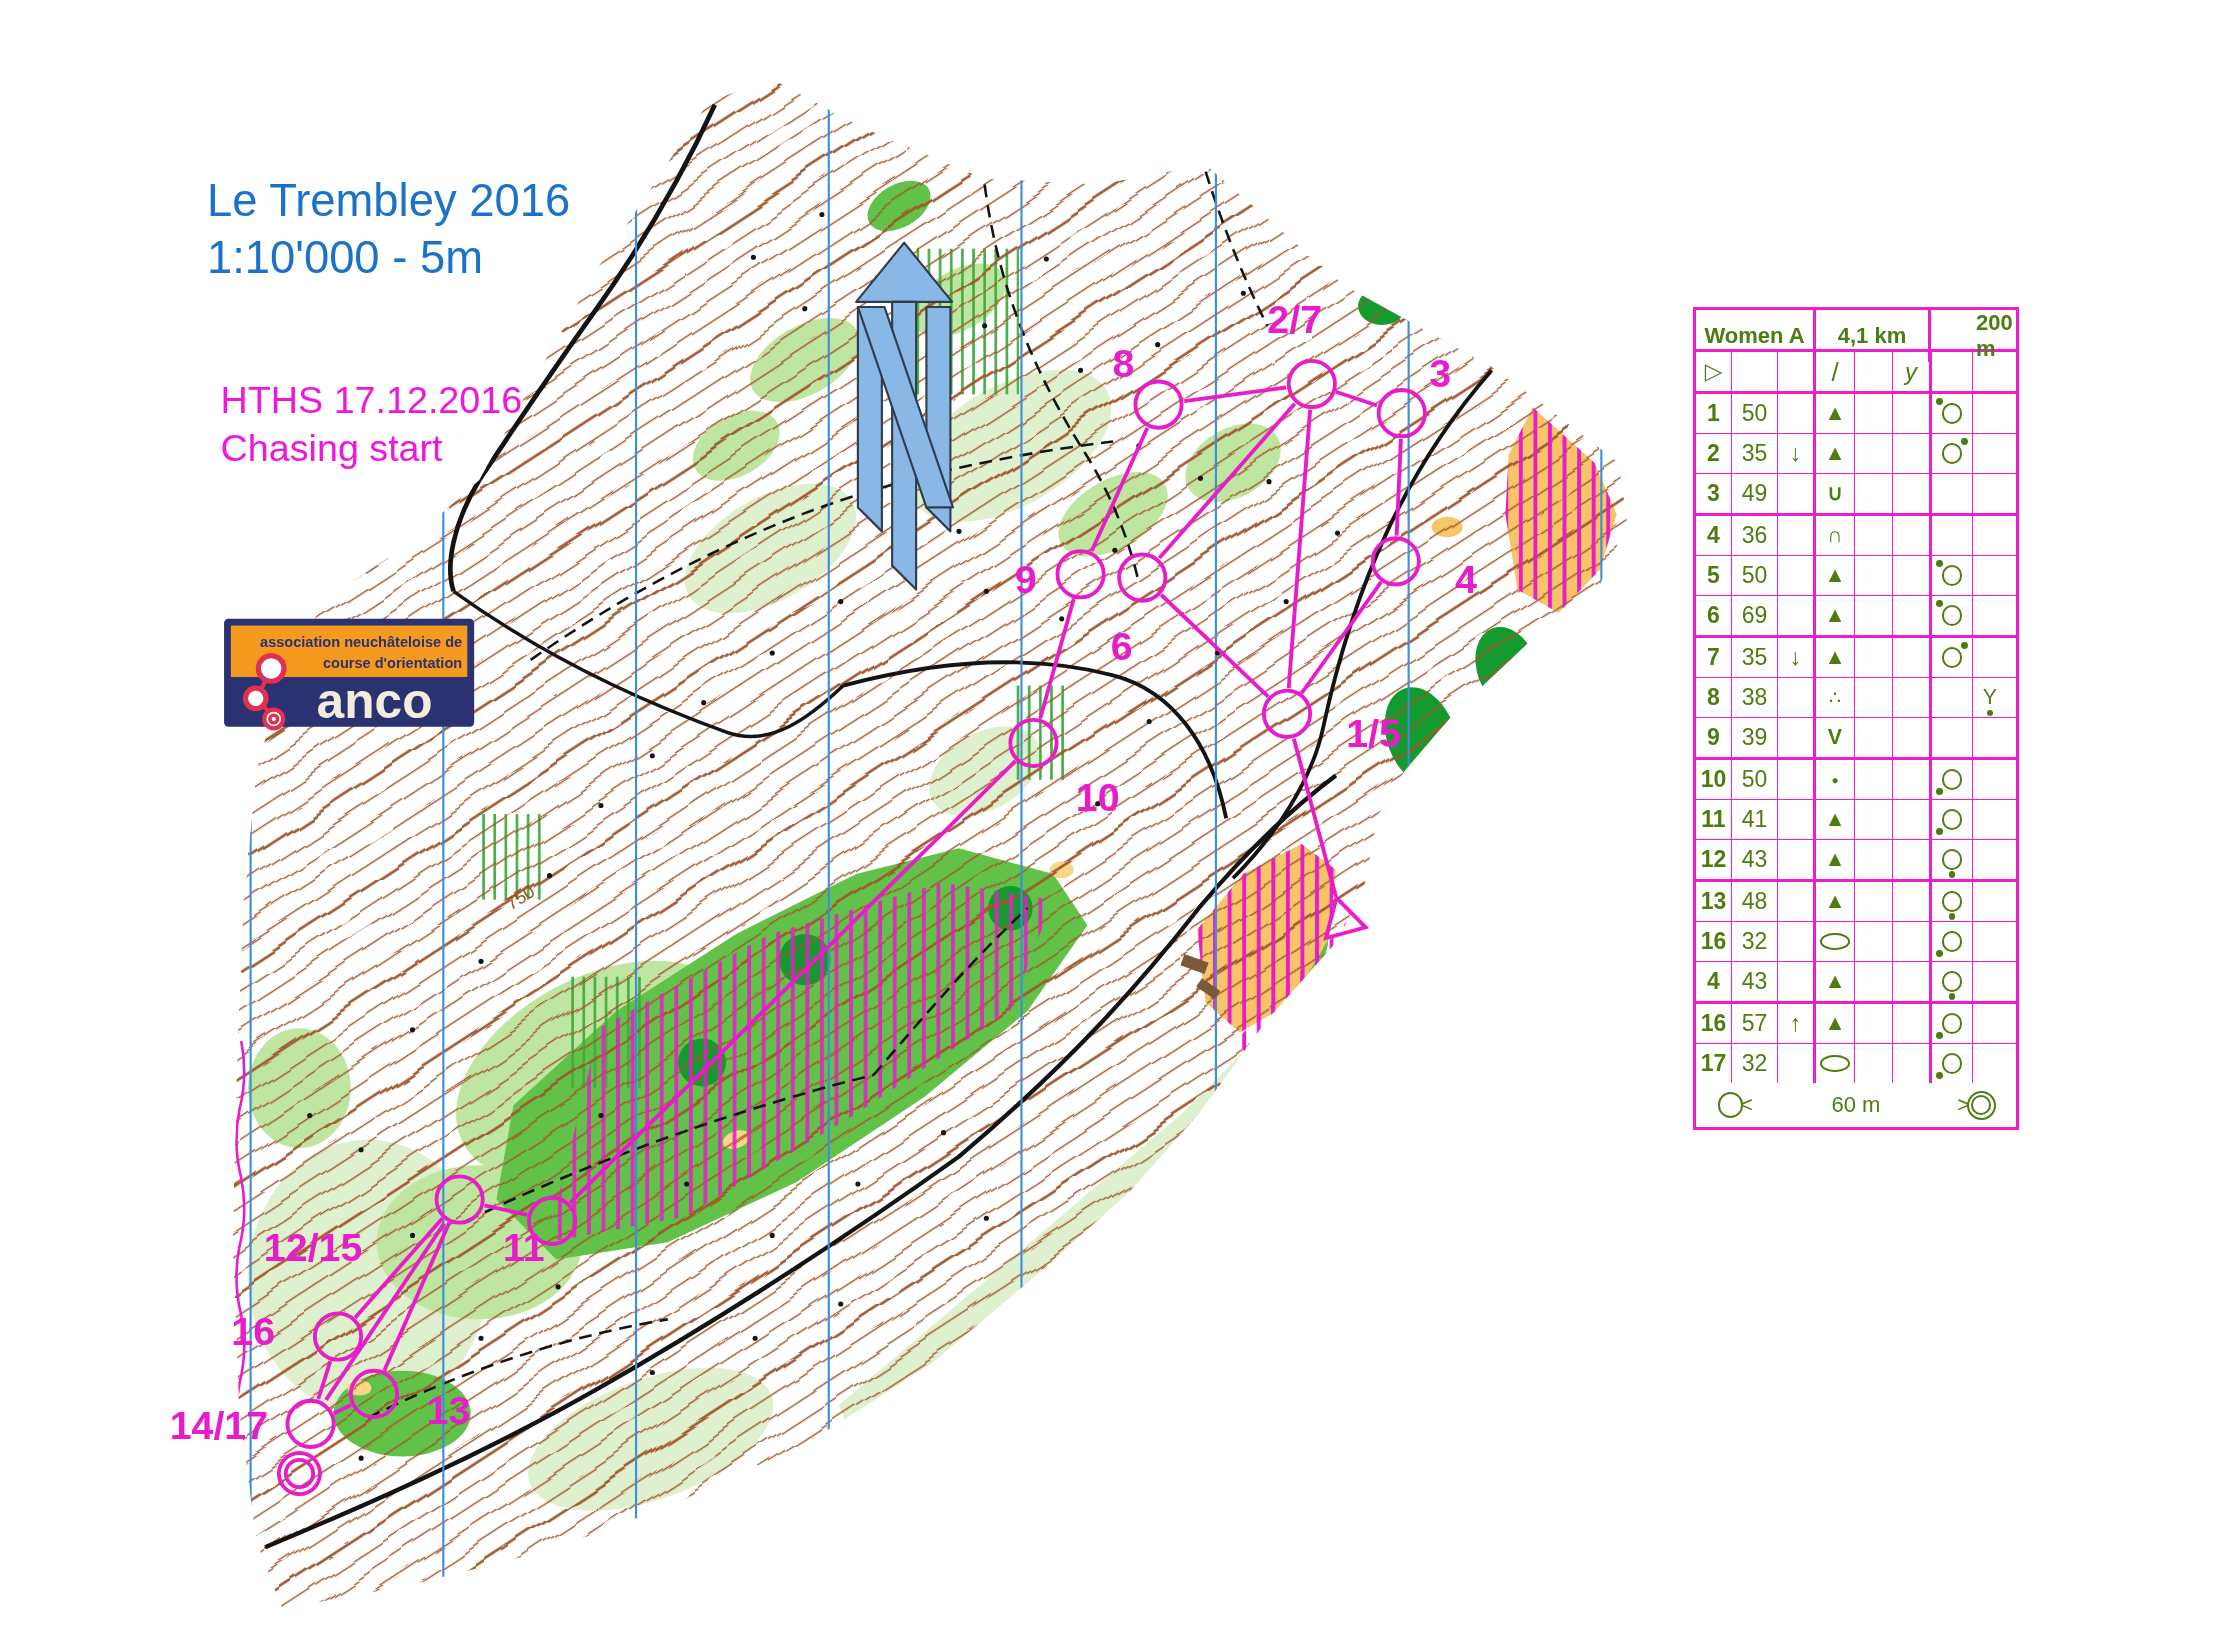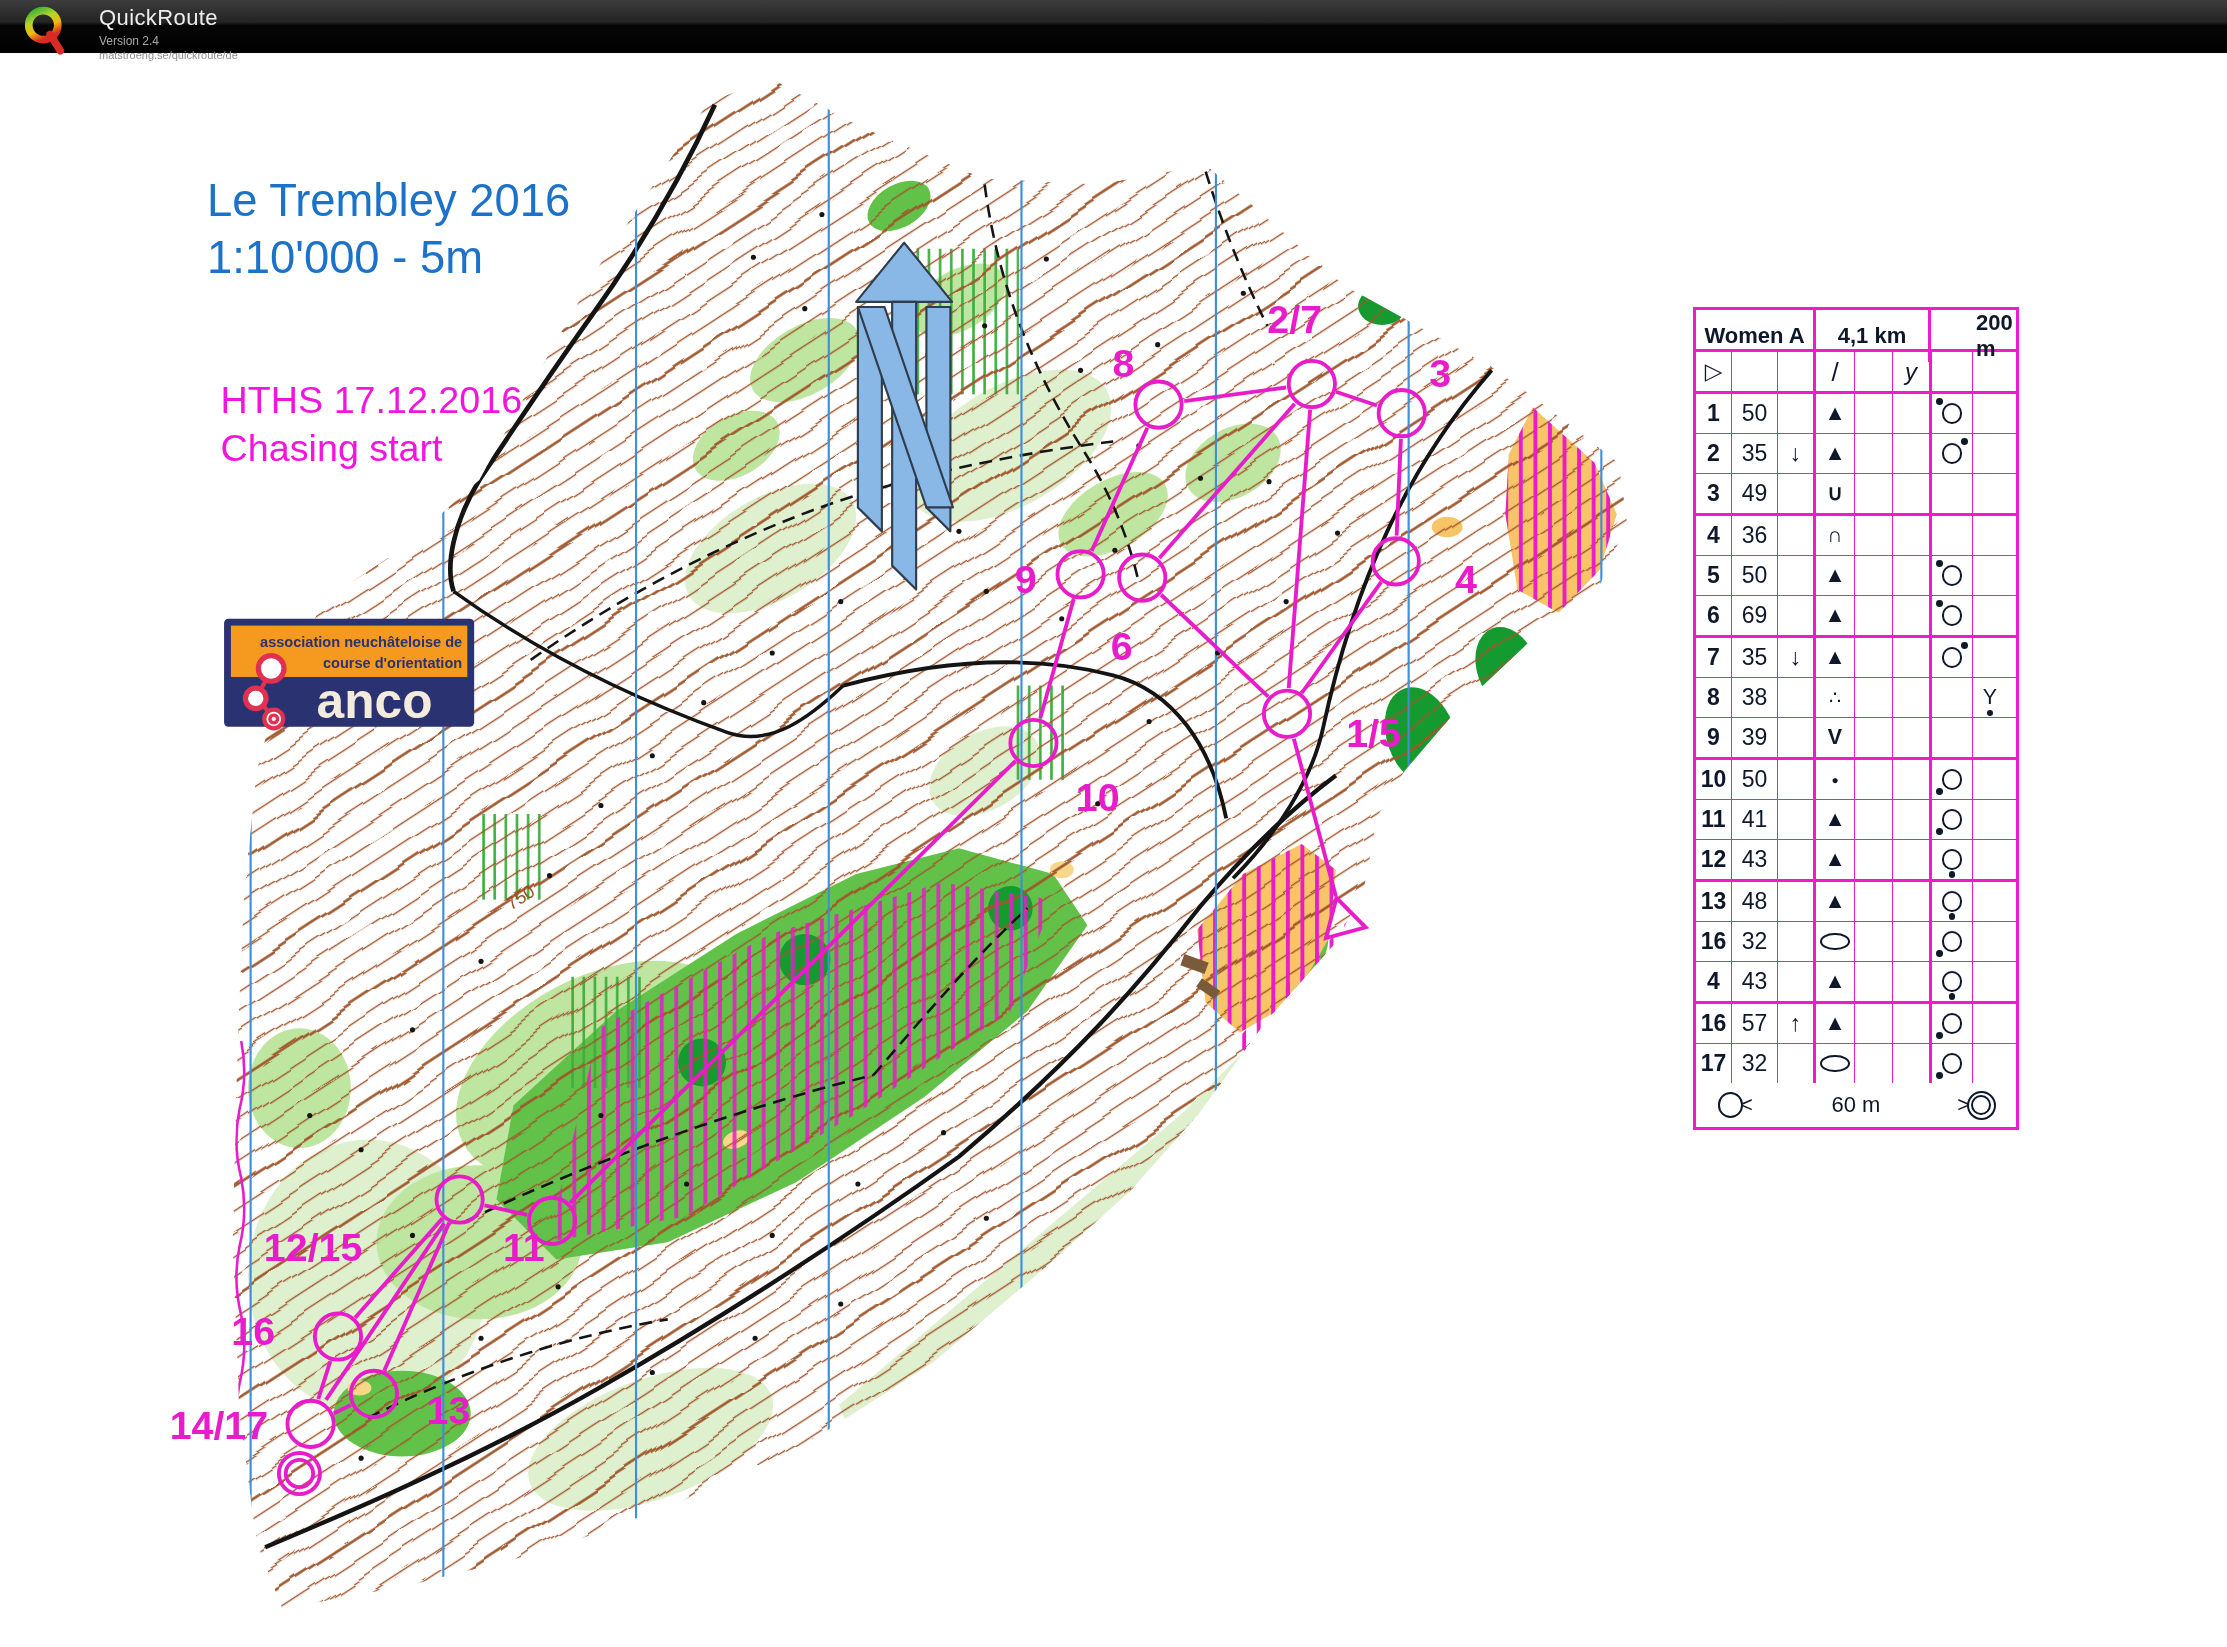--- a/index.html
+++ b/index.html
@@ -7,21 +7,21 @@
          font-family:"Liberation Sans",sans-serif;}
   
   #topbar{position:absolute;left:0;top:0;width:2227px;height:53px;
           background:linear-gradient(180deg,#3d3d3d 0%,#232323 42%,#060606 48%,#000 100%);}
   #topbar .tb-text{position:absolute;left:99px;top:5.1px;}
   .tb-app{color:#ededed;font-size:22px;letter-spacing:0.4px;}
   .tb-ver{color:#a8a8a8;font-size:12px;margin-top:2.6px;}
   .tb-url{color:#8f8f8f;font-size:11px;margin-top:0.9px;}
   
   #cdcard{position:absolute;left:1693px;top:307px;width:326px;background:#fff;
-          border:3.4px solid #ee1bd0;color:#0f172a;box-sizing:border-box;}
+          border:3.4px solid #ee1bd0;color:#4d7c0f;box-sizing:border-box;}
   .cd-row{display:grid;grid-template-columns:36px 46px 38px 39px 38px 39px 41px 34px;
           height:39px;border-bottom:1.7px solid #ee1bd0;}
   .cd-row.thick{border-bottom-width:3.4px;}
   .cd-row:last-child{border-bottom:none;text-align:center;}
   .cd-cell{display:flex;align-items:center;justify-content:center;border-right:1.7px solid #ee1bd0;overflow:visible;}
   .cd-cell:last-child{border-right:none;}
   .cd-cell.tr{border-right-width:3.4px;}
   #cd-head{display:grid;grid-template-columns:120px 115px 84px;height:39px;border-bottom:3.4px solid #ee1bd0;}
   .cd-h{display:flex;align-items:center;justify-content:center;font-size:22px;font-weight:bold;border-right:3.4px solid #ee1bd0;}
   .cd-h:last-child{border-right:none;margin-left:45px;}
@@ -54,39 +54,20 @@
   .maptitle{fill:#1b72c8;font-size:53px;}
   .eventtxt{fill:#f215dd;font-size:44px;}
   .clabel{fill:#e81ccb;font-size:46px;font-weight:bold;text-anchor:middle;}
   .ctr750{fill:#9a4f26;font-size:21px;}
 </style>
 </head>
 <body>
 
 <div id="stage">
 
-  <div id="topbar">
-    <svg width="60" height="53" style="position:absolute;left:8.6px;top:1.7px" viewBox="0 0 70 62">
-      <defs>
-        <linearGradient id="qg" x1="0" y1="0" x2="0.45" y2="1">
-          <stop offset="0" stop-color="#2fae35"></stop>
-            <stop offset="0.4" stop-color="#b8d42a"></stop>
-          <stop offset="0.7" stop-color="#f4b80f"></stop>
-            <stop offset="1" stop-color="#d92a23"></stop>
-        </linearGradient>
-      </defs>
-      <circle cx="40" cy="27" r="17" fill="none" stroke="url(#qg)" stroke-width="9"></circle>
-      <path d="M48,38 L60,57" stroke="#d92a23" stroke-width="9" stroke-linecap="round" fill="none"></path>
-    </svg>
-    <div class="tb-text">
-      <div class="tb-app">QuickRoute</div>
-      <div class="tb-ver">Version 2.4</div>
-      <div class="tb-url">matstroeng.se/quickroute/de</div>
-    </div>
-  </div>
 
   <svg id="mapsvg" viewBox="130 70 1840 1830" width="1576" height="1568" style="position:absolute;left:111px;top:60px">
     <defs>
       <clipPath id="mclip">
         <path d="M828,118 L902,92 L1010,150 L1148,208 L1285,215 L1408,192 L1570,333 L1742,428 L1800,470 L1890,540 L1900,610 L1865,690 L1790,745 L1700,830 L1640,900 L1610,950 L1592,1040 L1560,1100 L1480,1190 L1400,1300 L1320,1390 L1220,1480 L1090,1590 L950,1680 L790,1755 L640,1810 L480,1850 L330,1878 L300,1800 L280,1650 L272,1450 L278,1215 L285,1050 L300,900 L330,790 L380,700 L470,640 L560,560 L620,450 L700,310 Z"></path>
       </clipPath>
       <pattern id="pcont" width="21" height="21" patternUnits="userSpaceOnUse" patternTransform="rotate(-33)">
         <line x1="0" y1="10" x2="21" y2="10" stroke="#a0562c" stroke-width="1.7"></line>
       </pattern>
       <pattern id="pcont2" width="105" height="105" patternUnits="userSpaceOnUse" patternTransform="rotate(-33)">

